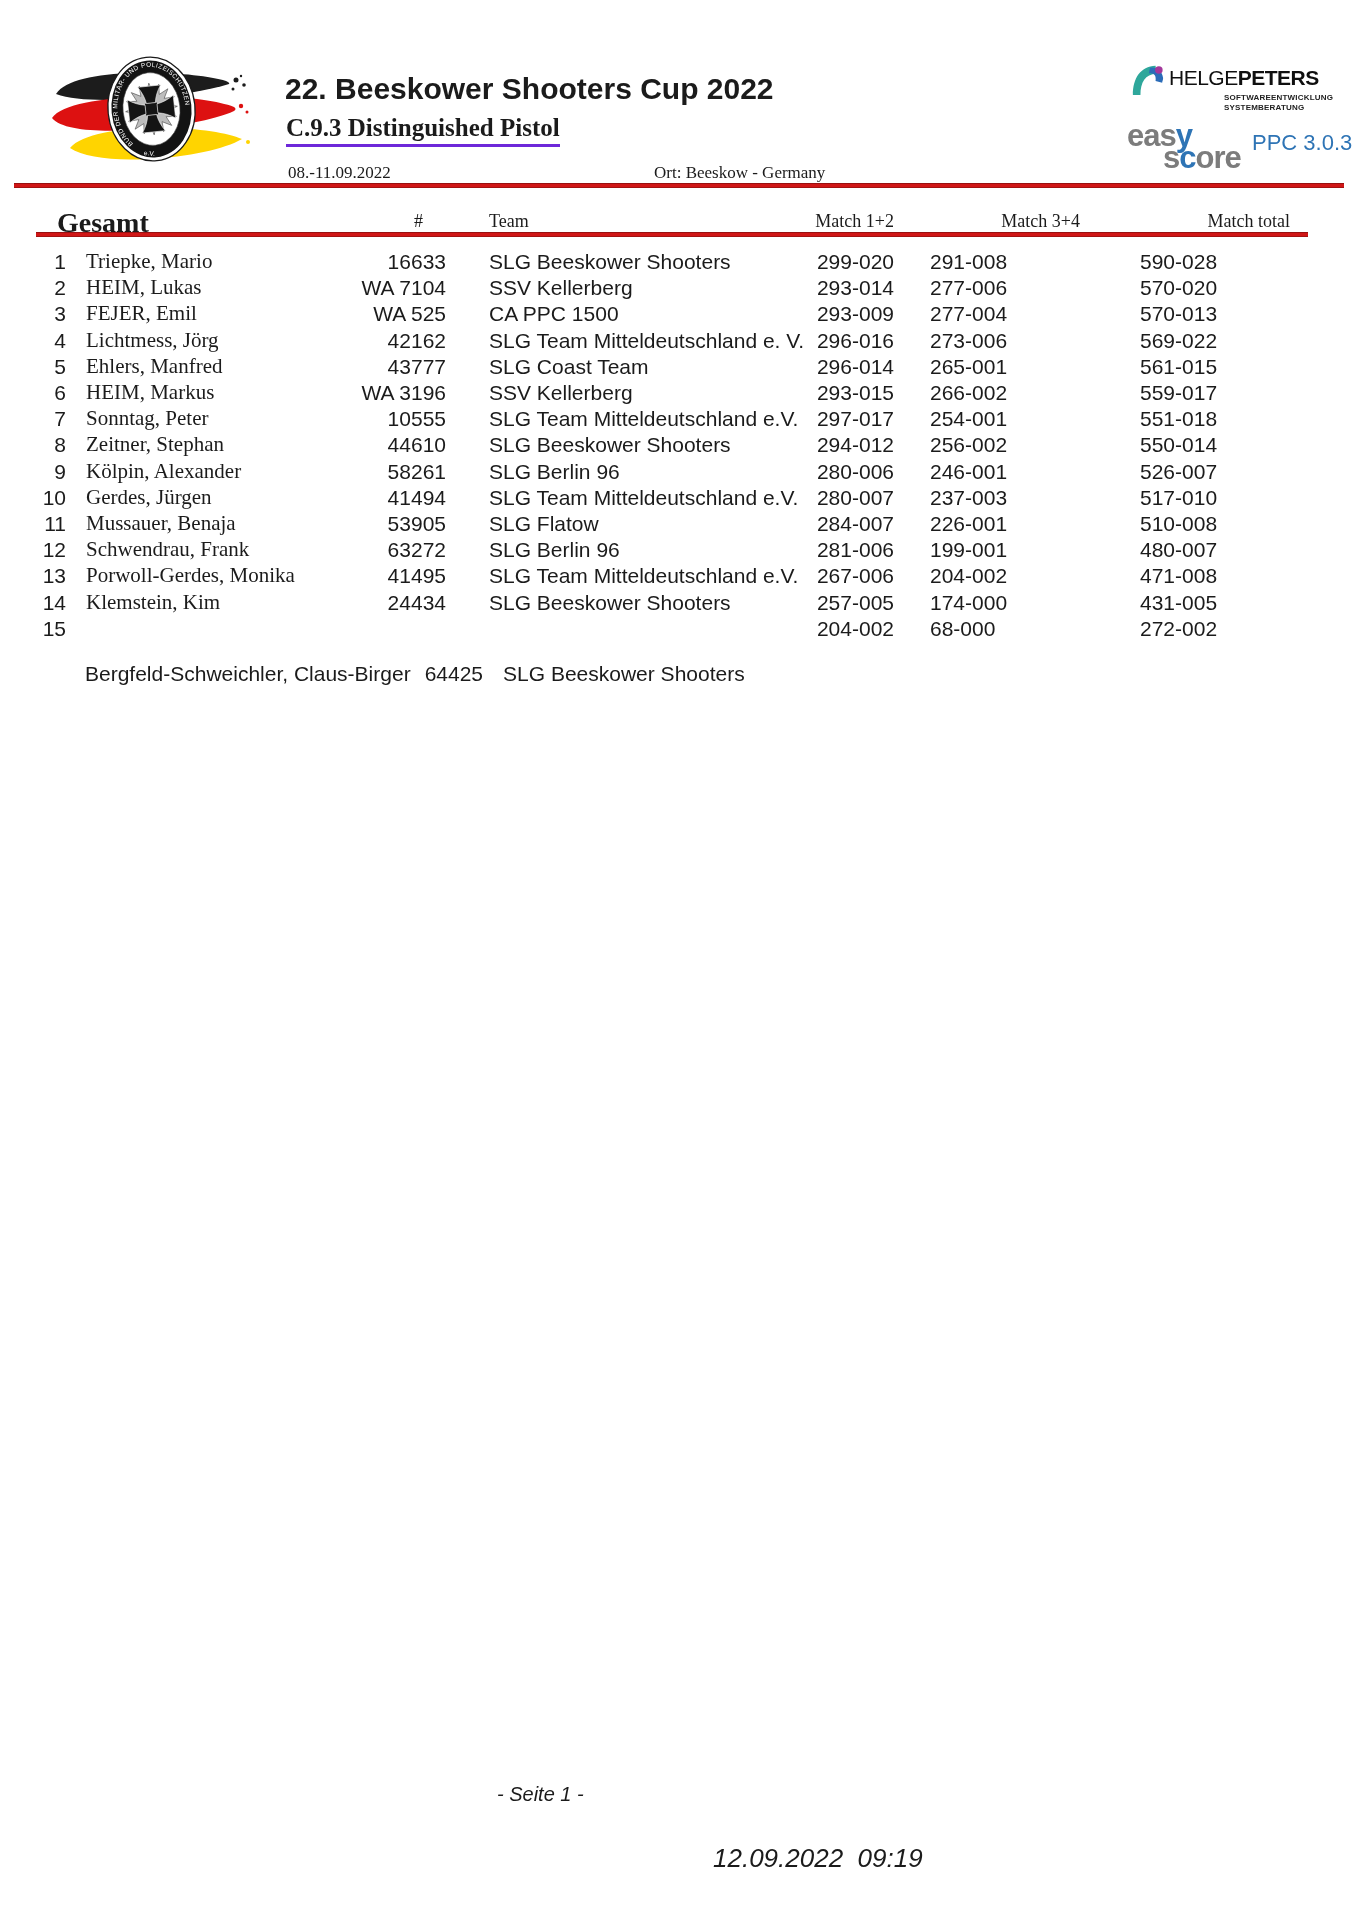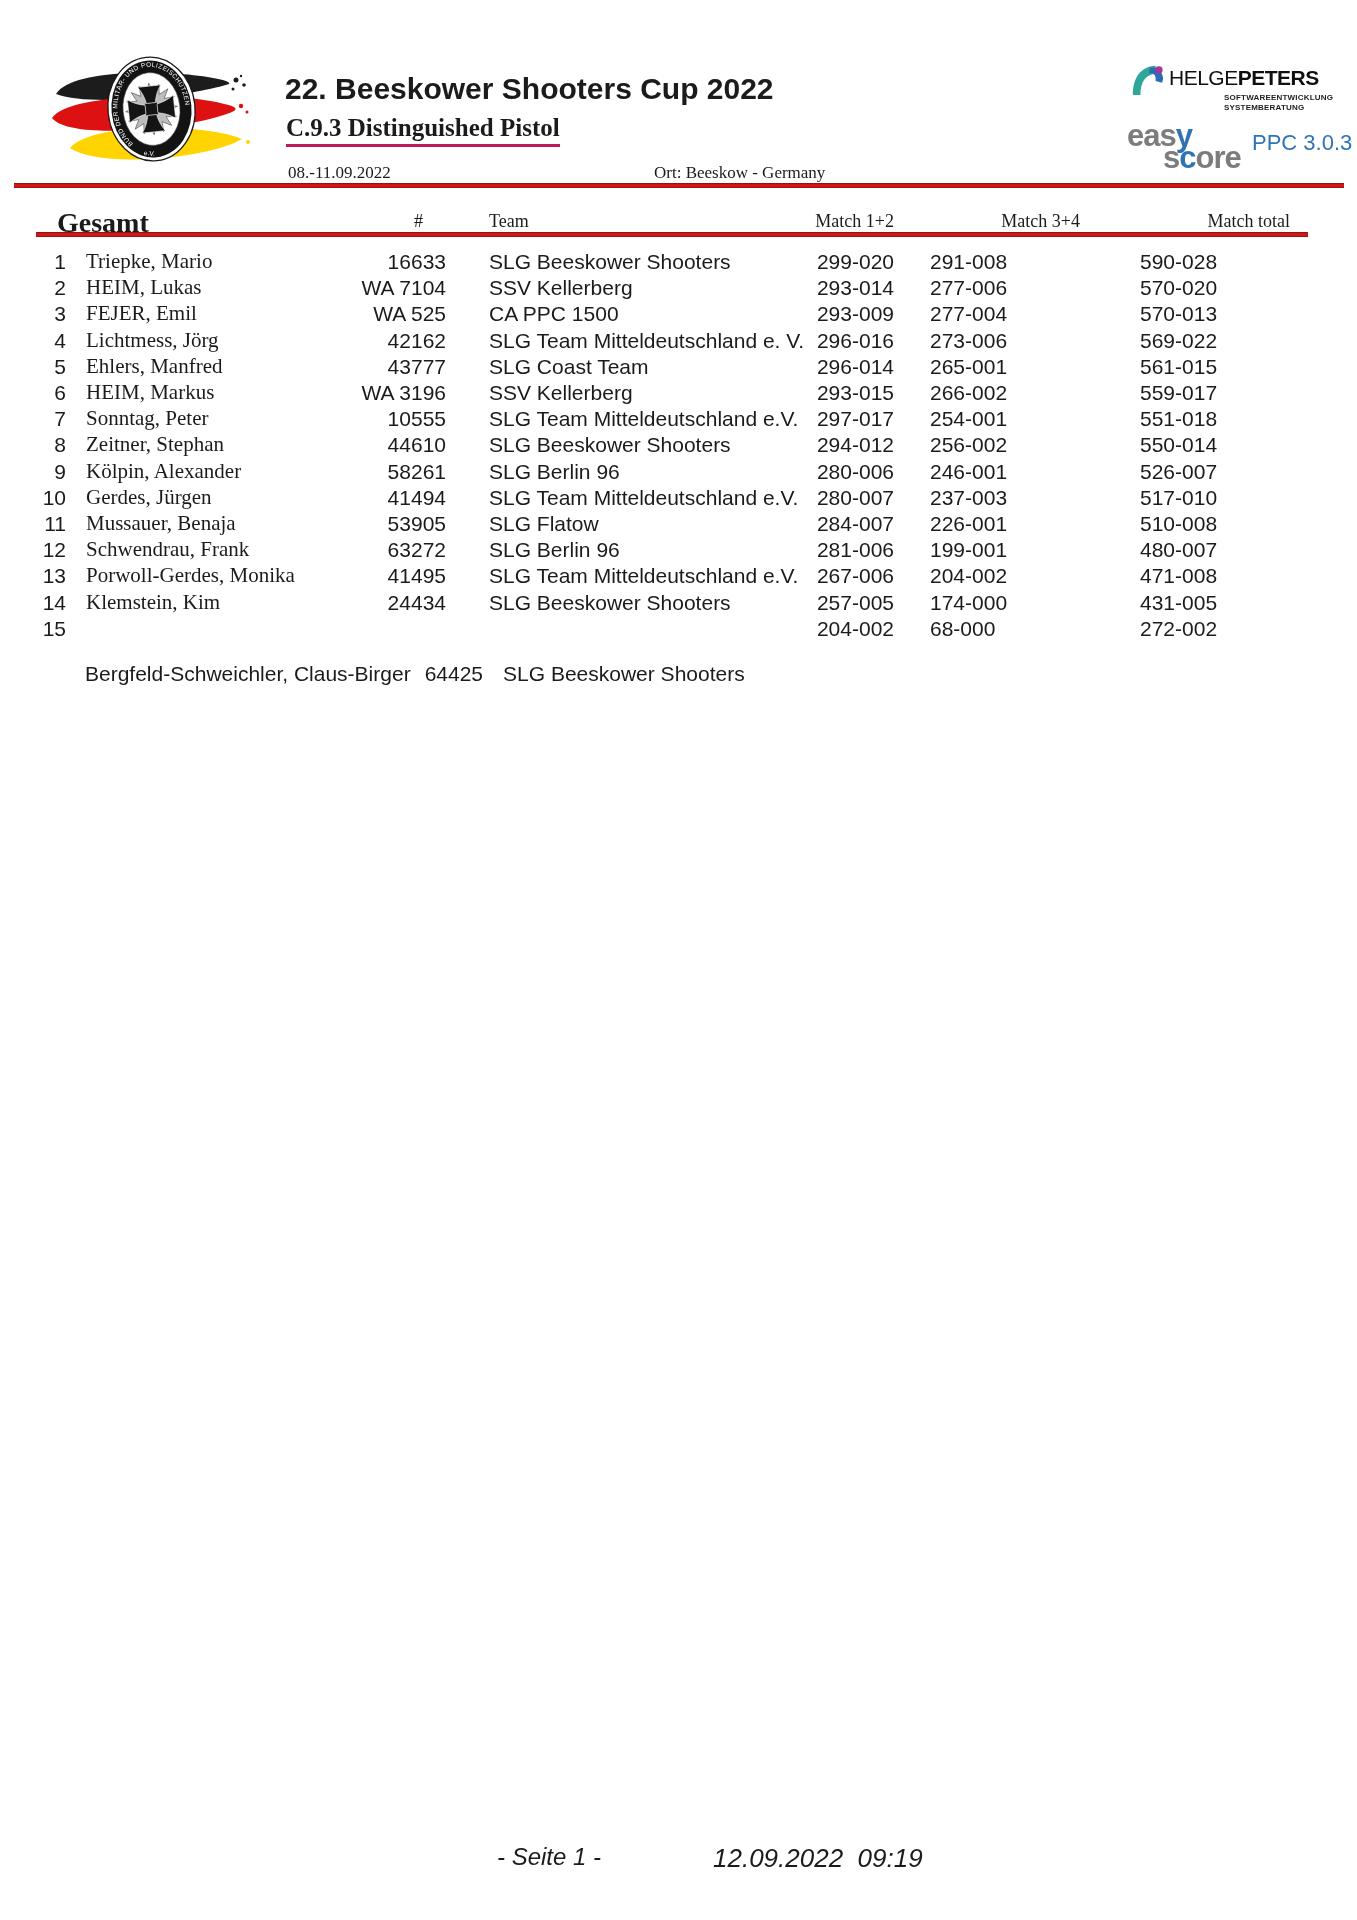--- a/index.html
+++ b/index.html
@@ -4,21 +4,21 @@
 <style>
   html,body{margin:0;padding:0;background:#ffffff;}
   .page{position:relative;width:1357px;height:1920px;background:#fff;
         font-family:"Liberation Sans",sans-serif;color:#1b1b1b;overflow:hidden;}
 
   
   .badge-wrap{position:absolute;left:50px;top:53px;width:205px;height:114px;}
   .doc-title{position:absolute;left:285px;top:72px;font-size:30px;font-weight:bold;
              letter-spacing:0;white-space:nowrap;}
   .doc-subtitle{position:absolute;left:286px;top:114px;font-family:"Liberation Serif",serif;
-             font-size:25px;font-weight:bold;border-bottom:3px solid #be185d;
+             font-size:25px;font-weight:bold;border-bottom:3px solid #6d28d9;
              padding-bottom:2px;white-space:nowrap;}
   .doc-date{position:absolute;left:288px;top:163px;font-family:"Liberation Serif",serif;font-size:17px;}
   .doc-loc{position:absolute;left:654px;top:163px;font-family:"Liberation Serif",serif;font-size:17px;}
   .rule{position:absolute;height:5px;
         background:linear-gradient(180deg,#7e0d0d 0%,#d01616 30%,#d01616 72%,#8a0f0f 100%);}
   .rule-1{left:14px;top:183px;width:1330px;}
   .rule-2{left:36px;top:232px;width:1272px;}
 
   
   .hp-icon{position:absolute;left:1131px;top:63px;}
@@ -51,21 +51,21 @@
   .c-num{position:absolute;left:246px;width:200px;text-align:right;}
   .c-team{position:absolute;left:489px;}
   .c-m12{position:absolute;left:744px;width:150px;text-align:right;}
   .c-m34{position:absolute;left:930px;width:150px;}
   .c-tot{position:absolute;left:1140px;width:150px;text-align:left;}
   .flowzone{position:absolute;left:85px;display:flex;margin-top:45px;}
   .f-num{margin-left:14px;}
   .f-team{margin-left:20px;}
 
   
-  .f-seite{position:absolute;left:497px;top:1843px;font-size:24px;font-style:italic;}
+  .f-seite{position:absolute;left:497px;top:1783px;font-size:20px;font-style:italic;}
   .f-printed{position:absolute;left:713px;top:1843px;font-size:26px;font-style:italic;white-space:pre;}
 </style>
 </head>
 <body>
 
 <div class="page">
 
   <div class="badge-wrap">
     <svg width="205" height="114" viewBox="0 0 205 112">
 

